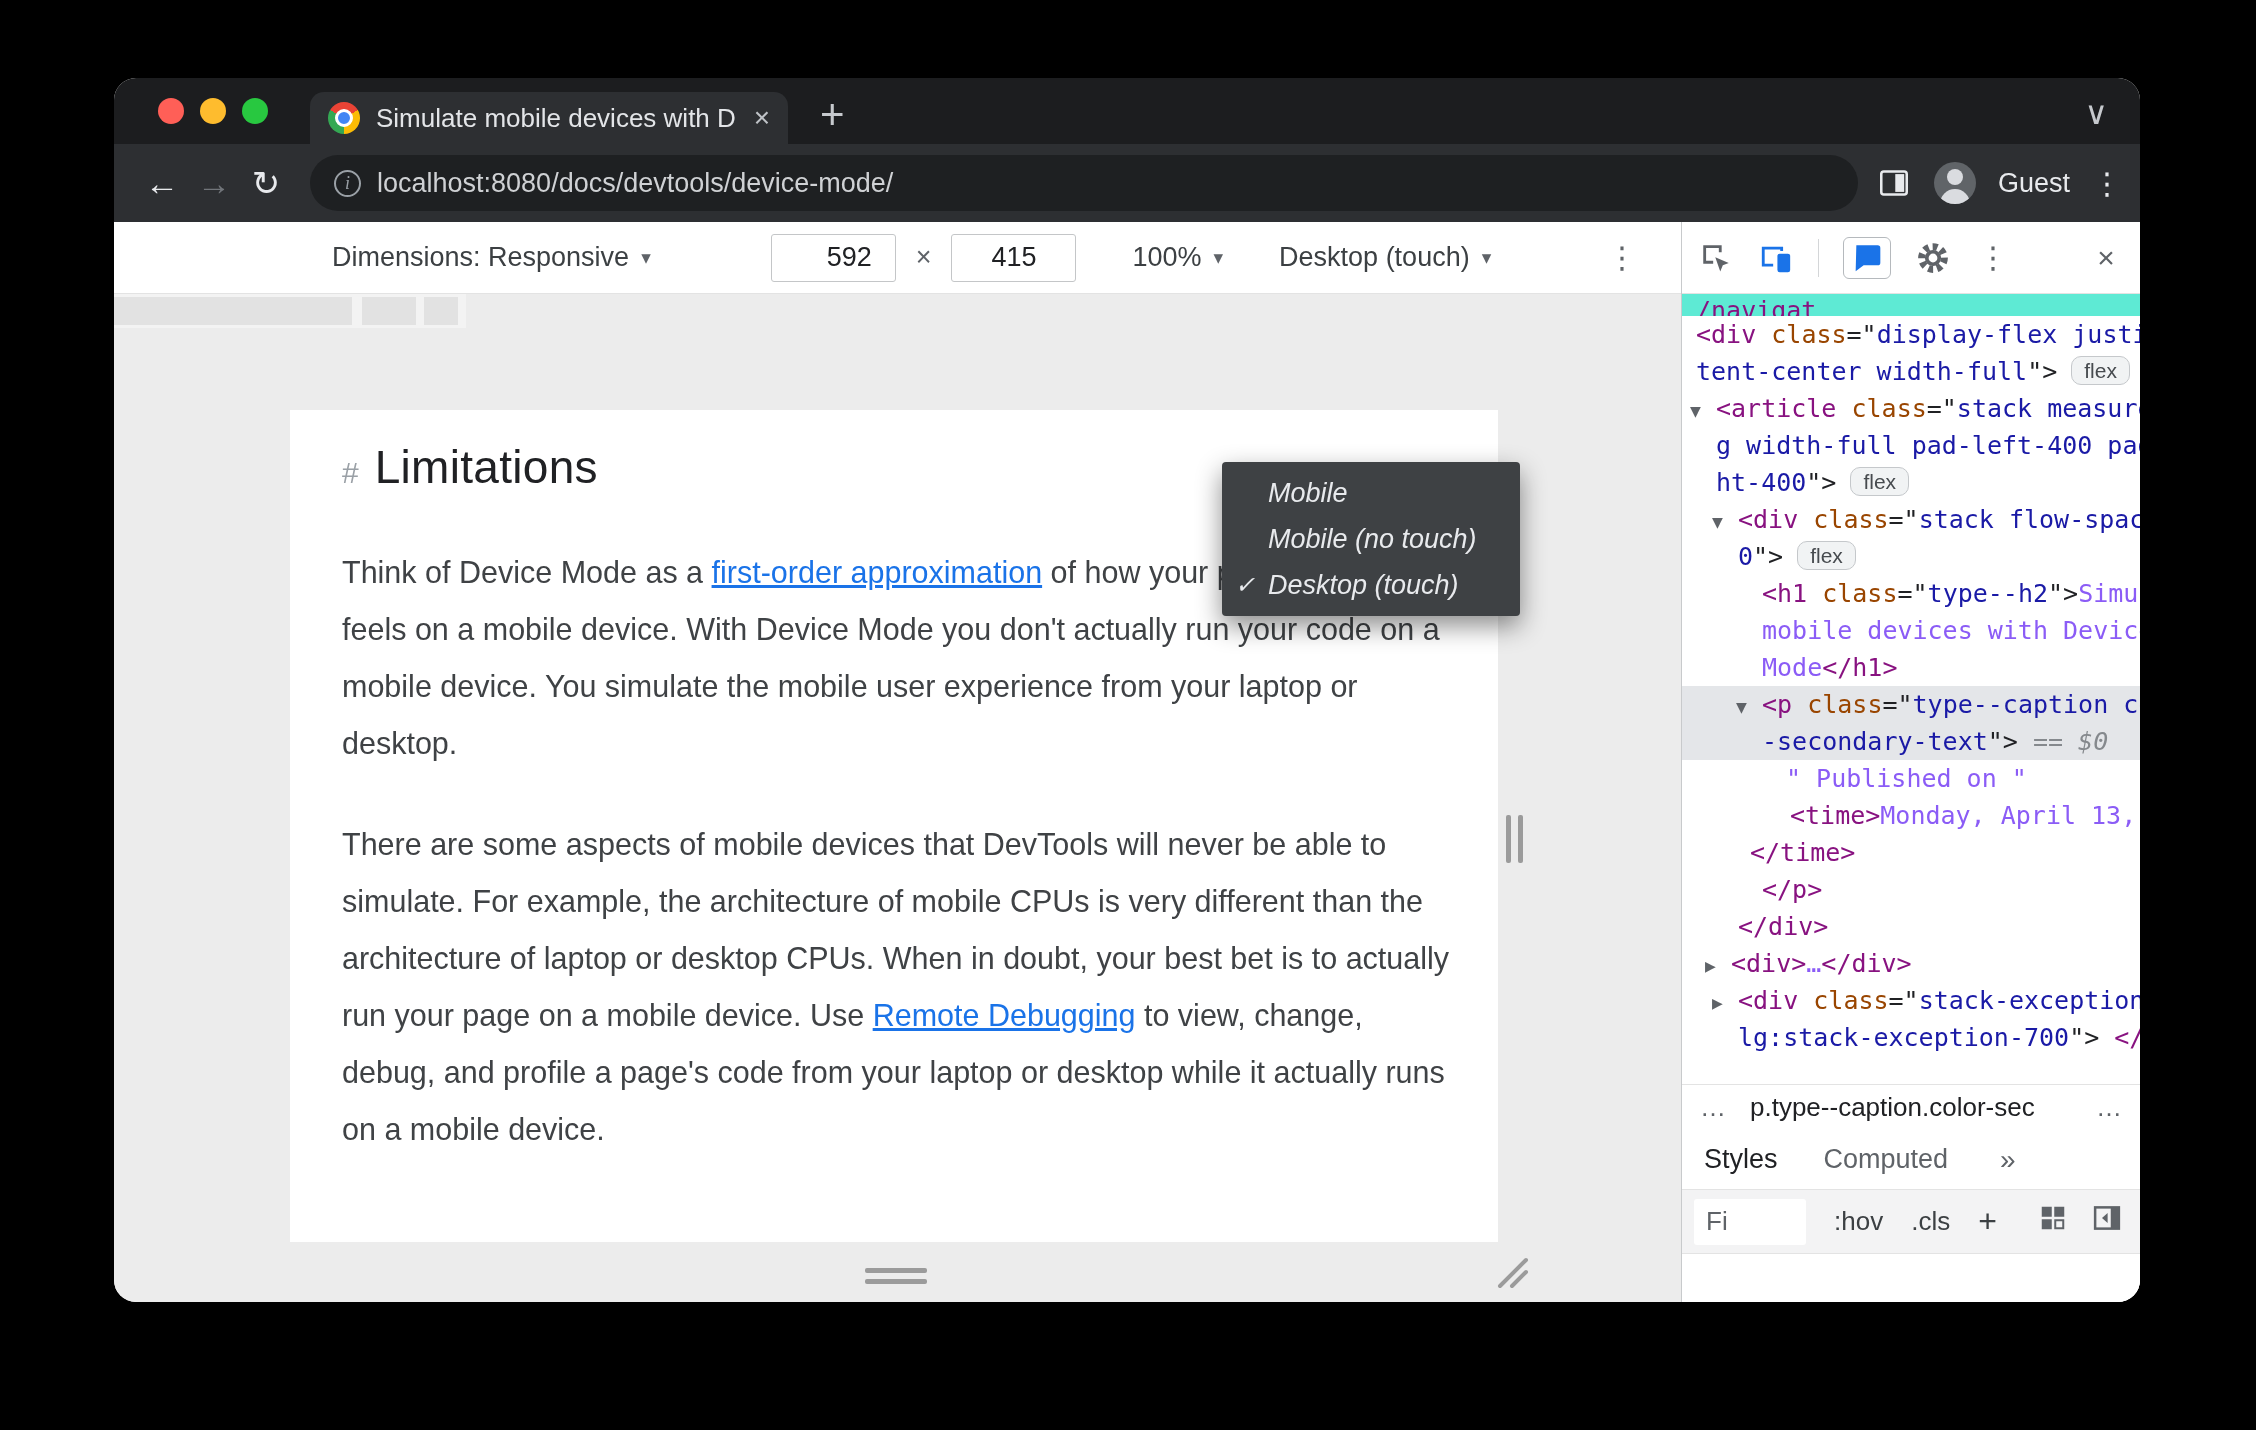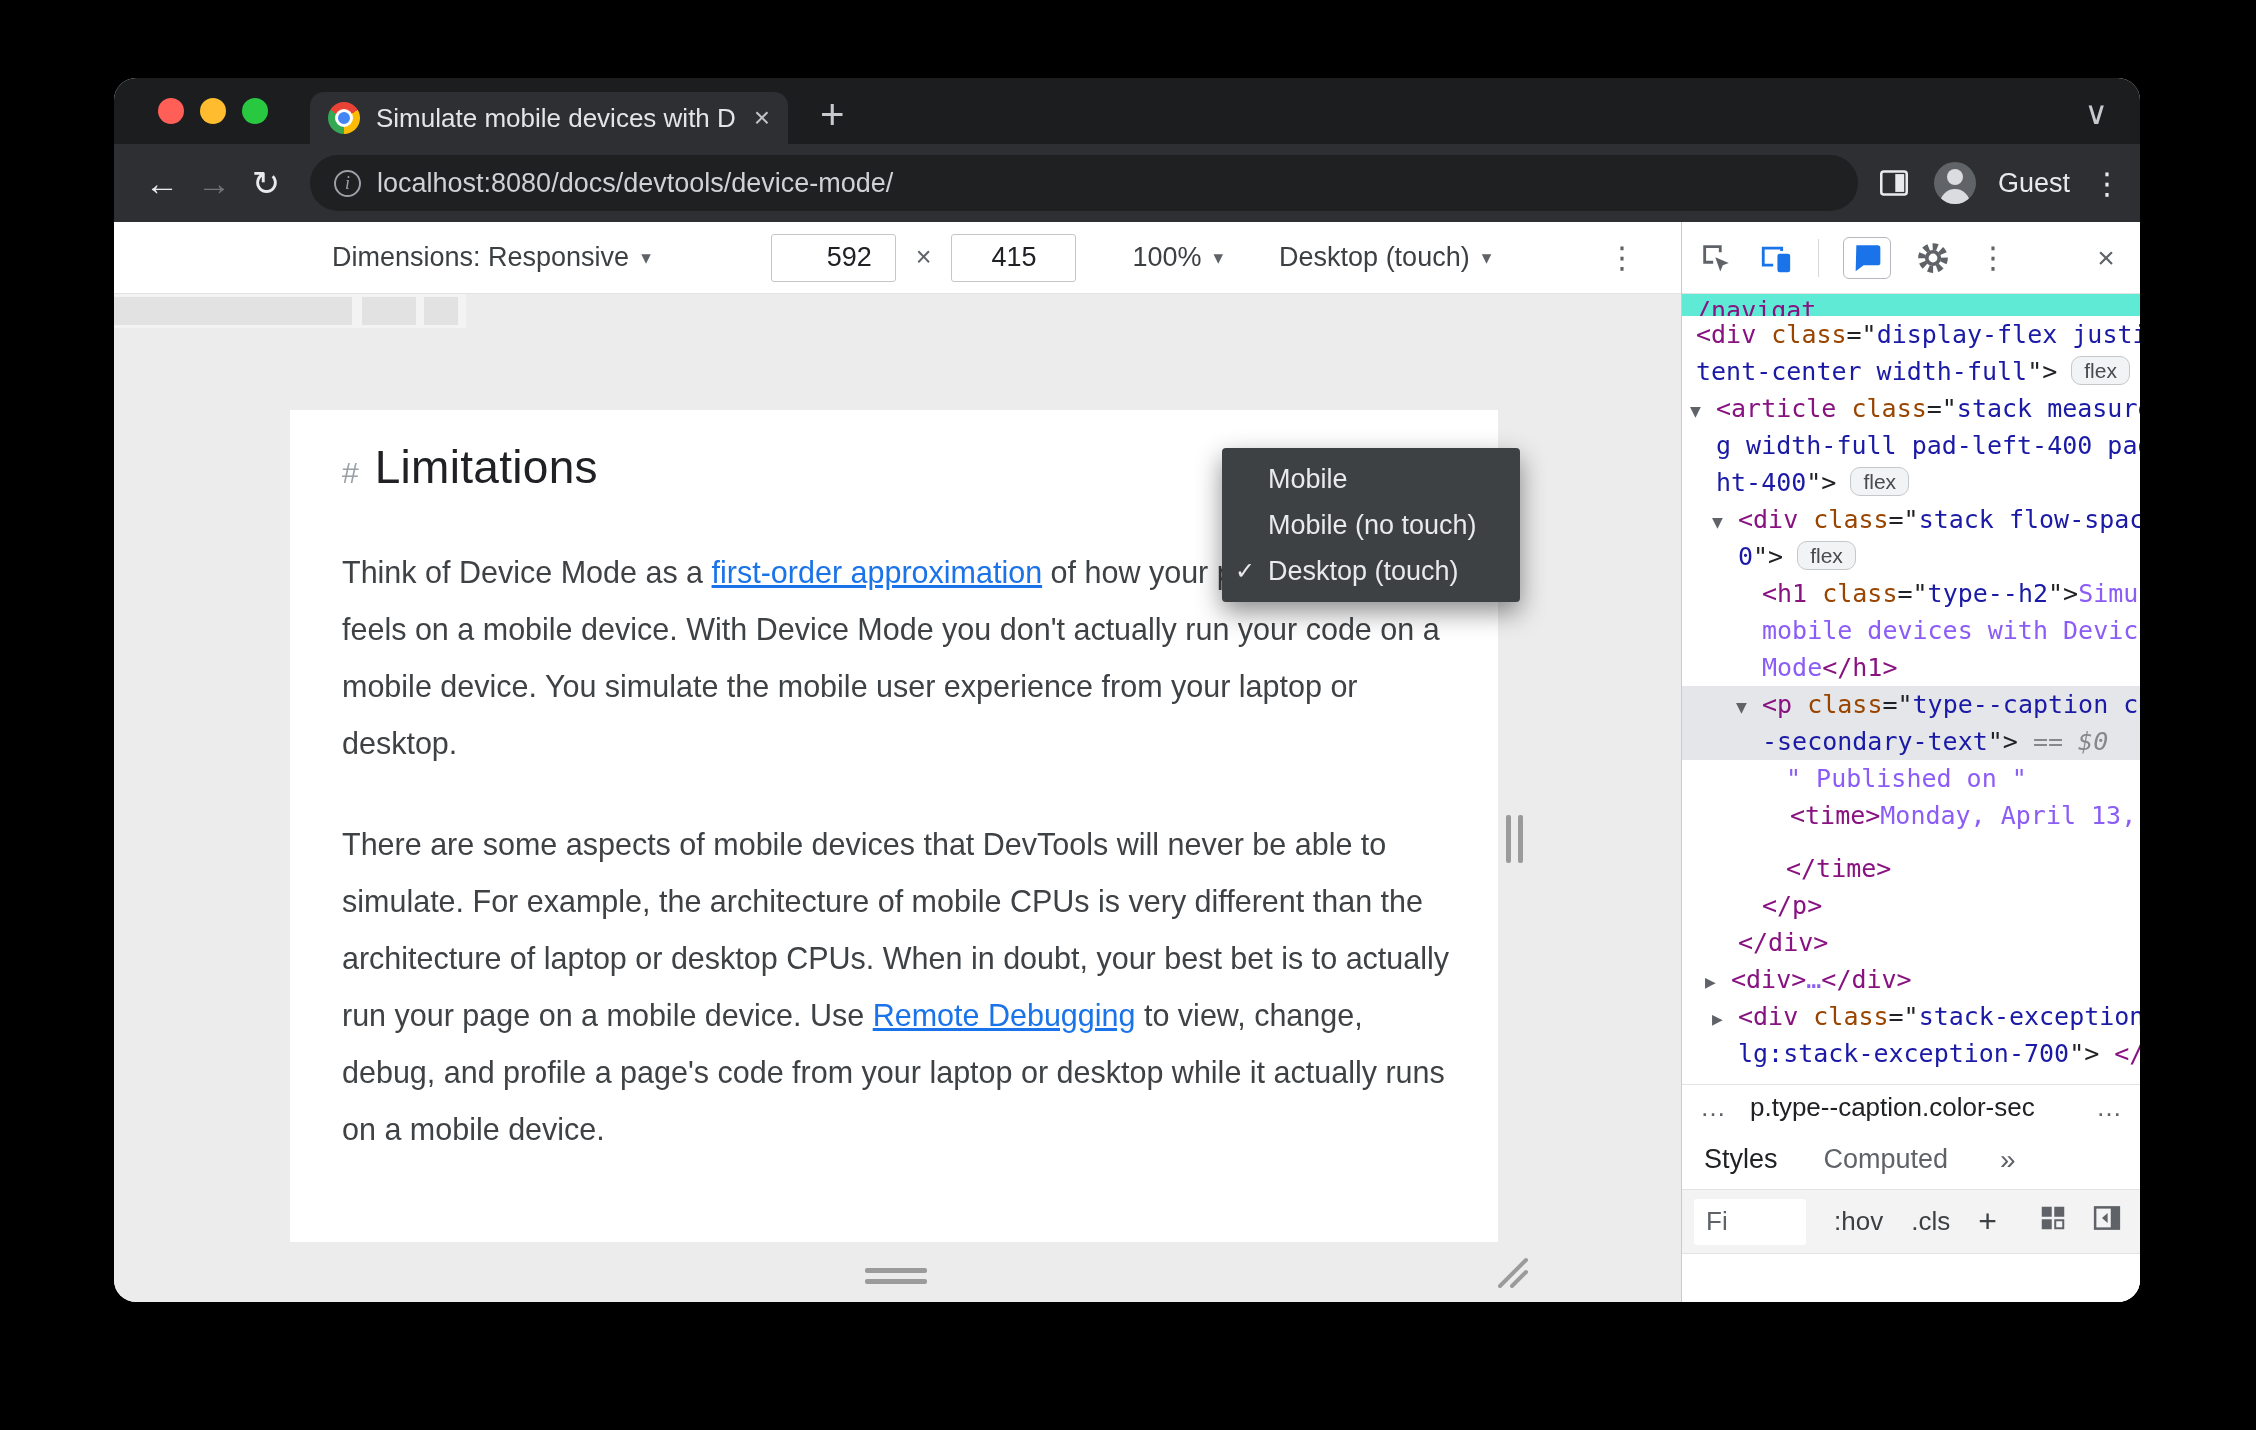--- a/index.html
+++ b/index.html
@@ -74,22 +74,22 @@
   .h-title { color:#202124; font-size:46px; font-weight:400; letter-spacing:0.3px; }
   .para { font-size:30.5px; line-height:57px; color:#3f4245; width:1108px; margin-top:44px; }
   .para:first-of-type { margin-top:50px; }
   .link { color:#1a73e8; text-decoration:underline; }
   .handle-right { position:absolute; left:1392px; top:487px; display:flex; gap:7px; }
   .handle-right span { width:5px; height:48px; background:#9b9b9b; border-radius:2px; }
   .handle-bottom { position:absolute; left:751px; top:940px; display:flex; flex-direction:column; gap:6px; }
   .handle-bottom span { width:62px; height:5px; background:#9b9b9b; border-radius:2px; }
   .handle-corner { position:absolute; left:1378px; top:924px; }
   
-  .dropdown { position:absolute; left:1108px; top:226px; width:298px; background:#3e4144;
-    border-radius:4px; box-shadow:0 10px 26px rgba(0,0,0,.45); padding:8px 0; z-index:60; }
+  .dropdown { position:absolute; left:1108px; top:240px; width:298px; background:#3e4144;
+    border-radius:4px; box-shadow:0 10px 26px rgba(0,0,0,.45); padding:8px 0; z-index:60;font-style:italic; }
   .dd-item { height:46px; display:flex; align-items:center; color:#e8eaed; font-size:27px; }
   .dd-item .check { width:46px; text-align:center; font-size:24px; flex:0 0 auto; }
   
   .devtools { width:459px; border-left:1px solid #c8cacc; background:#fff;
     display:flex; flex-direction:column; min-width:0; }
   .dt-toolbar { height:72px; border-bottom:1px solid #e3e3e3; display:flex; align-items:center;
     padding:0 16px; gap:24px; flex:0 0 auto; }
   .dt-icon { width:36px; height:36px; display:flex; align-items:center; justify-content:center;
     color:#5f6368; font-size:30px; flex:0 0 auto; }
   .dt-sep { width:1px; height:38px; background:#d4d6d8; flex:0 0 auto; }
@@ -255,21 +255,21 @@
           <div class="code-line" style="padding-left: 34px;"><span class="val">ht-400</span><span class="pun">"&gt;</span><span class="badge">flex</span></div>
           <div class="code-line" style="padding-left: 30px;"><span class="tw">▼</span><span class="tag">&lt;div</span><span class="pun"> </span><span class="attr">class</span><span class="pun">="</span><span class="val">stack flow-spac</span></div>
           <div class="code-line" style="padding-left: 56px;"><span class="val">0</span><span class="pun">"&gt;</span><span class="badge">flex</span></div>
           <div class="code-line" style="padding-left: 80px;"><span class="tag">&lt;h1</span><span class="pun"> </span><span class="attr">class</span><span class="pun">="</span><span class="val">type--h2</span><span class="pun">"&gt;</span><span class="txt">Simu</span></div>
           <div class="code-line" style="padding-left: 80px;"><span class="txt">mobile devices with Device</span></div>
           <div class="code-line" style="padding-left: 80px;"><span class="txt">Mode</span><span class="tag">&lt;/h1&gt;</span></div>
           <div class="code-line sel" style="padding-left: 54px;"><span class="tw">▼</span><span class="tag">&lt;p</span><span class="pun"> </span><span class="attr">class</span><span class="pun">="</span><span class="val">type--caption co</span></div>
           <div class="code-line sel" style="padding-left: 80px;"><span class="val">-secondary-text</span><span class="pun">"&gt; </span><span class="meta">== $0</span></div>
           <div class="code-line" style="padding-left: 104px;"><span class="txt">" Published on "</span></div>
           <div class="code-line" style="padding-left: 108px;"><span class="tag">&lt;time&gt;</span><span class="txt">Monday, April 13,</span></div>
-          <div class="code-line" style="padding-left: 104px; margin-top: 16px;"><span class="tag">&lt;/time&gt;</span></div>
+          <div class="code-line" style="padding-left: 68px;"><span class="tag">&lt;/time&gt;</span></div>
           <div class="code-line" style="padding-left: 80px;"><span class="tag">&lt;/p&gt;</span></div>
           <div class="code-line" style="padding-left: 56px;"><span class="tag">&lt;/div&gt;</span></div>
           <div class="code-line" style="padding-left: 23px;"><span class="tw">▶</span><span class="tag">&lt;div&gt;</span><span class="txt">…</span><span class="tag">&lt;/div&gt;</span></div>
           <div class="code-line" style="padding-left: 30px;"><span class="tw">▶</span><span class="tag">&lt;div</span><span class="pun"> </span><span class="attr">class</span><span class="pun">="</span><span class="val">stack-exception-</span></div>
           <div class="code-line" style="padding-left: 56px;"><span class="val">lg:stack-exception-700</span><span class="pun">"&gt; </span><span class="tag">&lt;/</span></div>
         </div>
 
       <div class="breadcrumbs">
         <span>…</span>
         <span class="crumb-sel">p.type--caption.color-sec</span>

